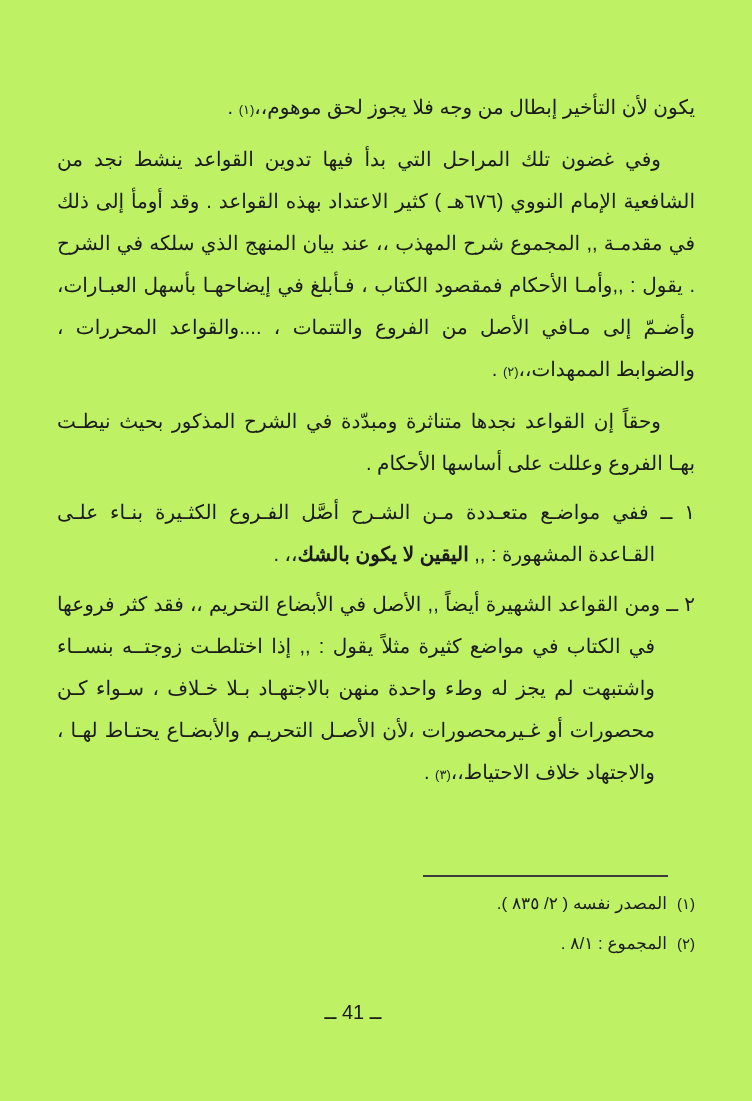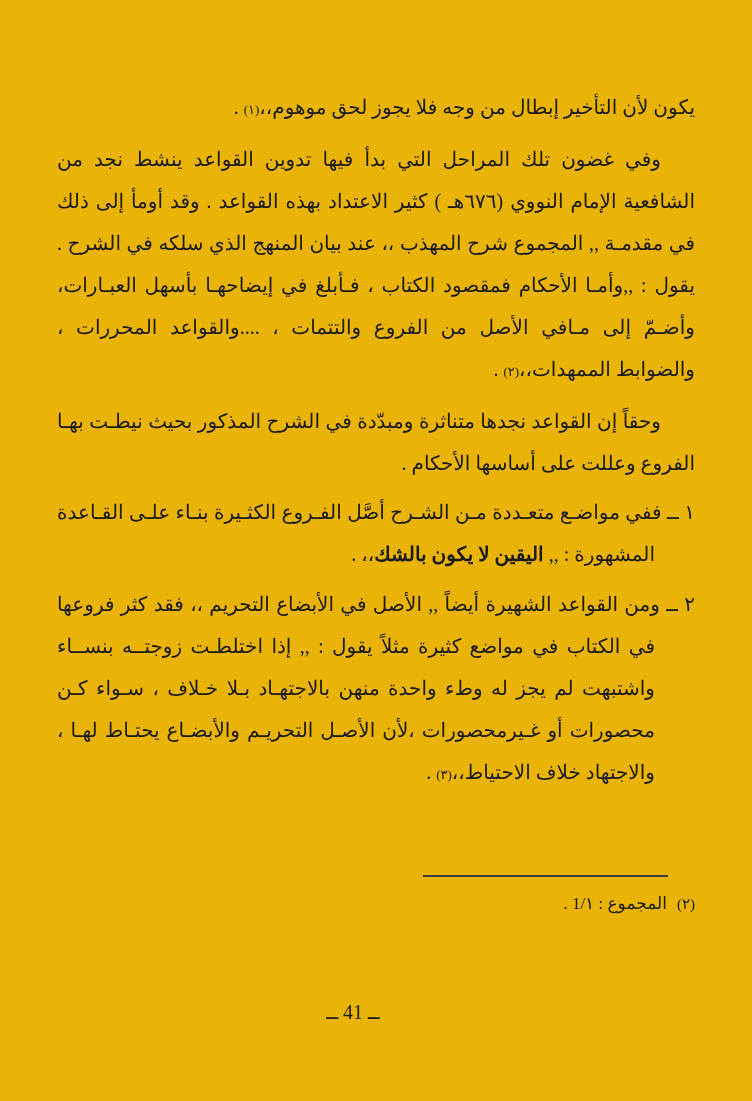--- a/index.html
+++ b/index.html
@@ -4,23 +4,23 @@
 <style>
   html, body {
     margin: 0;
     padding: 0;
     background: #ffffff;
   }
   .page {
     position: relative;
     width: 752px;
     height: 1101px;
-    background: #eab308;
+    background: #bef264;
     color: #1b1b1b;
-    font-family: Liberation Serif, serif;
+    font-family: Liberation Sans, sans-serif;
     overflow: hidden;
     direction: rtl;
   }
   .body-text {
     position: absolute;
     top: 86px;
     right: 57px;
     width: 638px;
     direction: rtl;
     text-align: justify;
@@ -96,18 +96,19 @@
 
     <p class="item"><span>١ ــ ففي مواضـع متعـددة مـن الشـرح أصَّل الفـروع الكثـيرة بنـاء علـى القـاعدة المشهورة : ,, </span><span class="bold-phrase">اليقين لا يكون بالشك</span><span>،، .</span></p>
 
     <p class="item"><span>٢ ــ ومن القواعد الشهيرة أيضاً ,, الأصل في الأبضاع التحريم ،، فقد كثر فروعها في الكتاب في مواضع كثيرة مثلاً يقول : ,, إذا اختلطـت زوجتــه بنســاء واشتبهت لم يجز له وطء واحدة منهن بالاجتهـاد بـلا خـلاف ، سـواء كـن محصورات أو غـيرمحصورات ،لأن الأصـل التحريـم والأبضـاع يحتـاط لهـا ، والاجتهاد خلاف الاحتياط،،</span><span class="fn-marker">(٣)</span><span> .</span></p>
 
   </main>
 
   <div class="footnote-sep"></div>
 
   <section class="footnotes">
-    <p class="footnote"><span class="fn-num">(٢)</span><span>المجموع : 1/١ .</span></p>
+    <p class="footnote"><span class="fn-num">(١)</span><span>المصدر نفسه ( ٢/ ٨٣٥ ).</span></p>
+    <p class="footnote"><span class="fn-num">(٢)</span><span>المجموع : ٨/١ .</span></p>
   </section>
 
   <footer class="page-number">ــ 41 ــ</footer>
 
 </div>
 
 </body></html>

